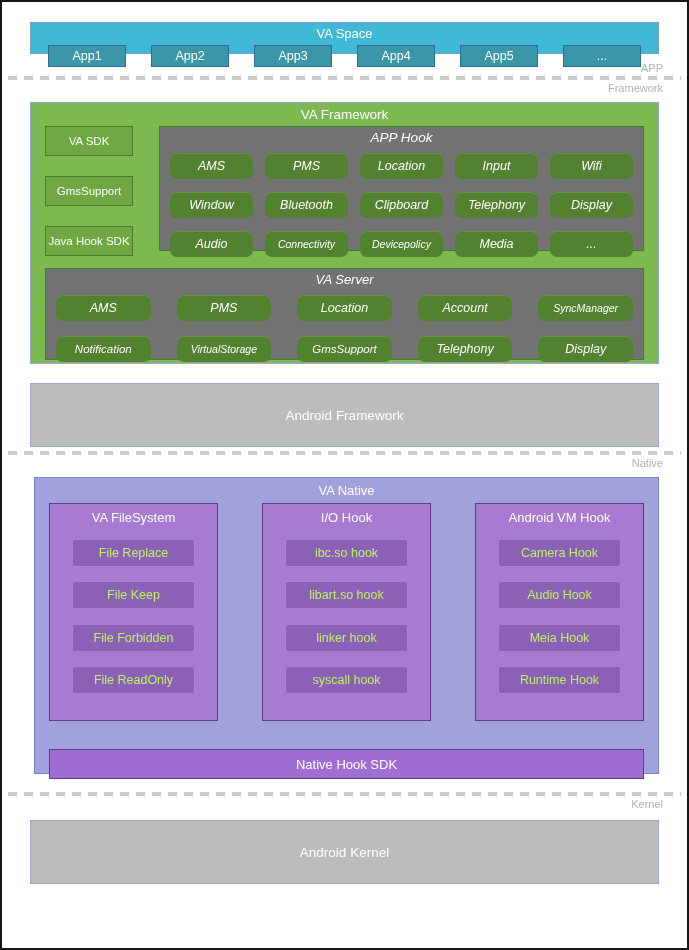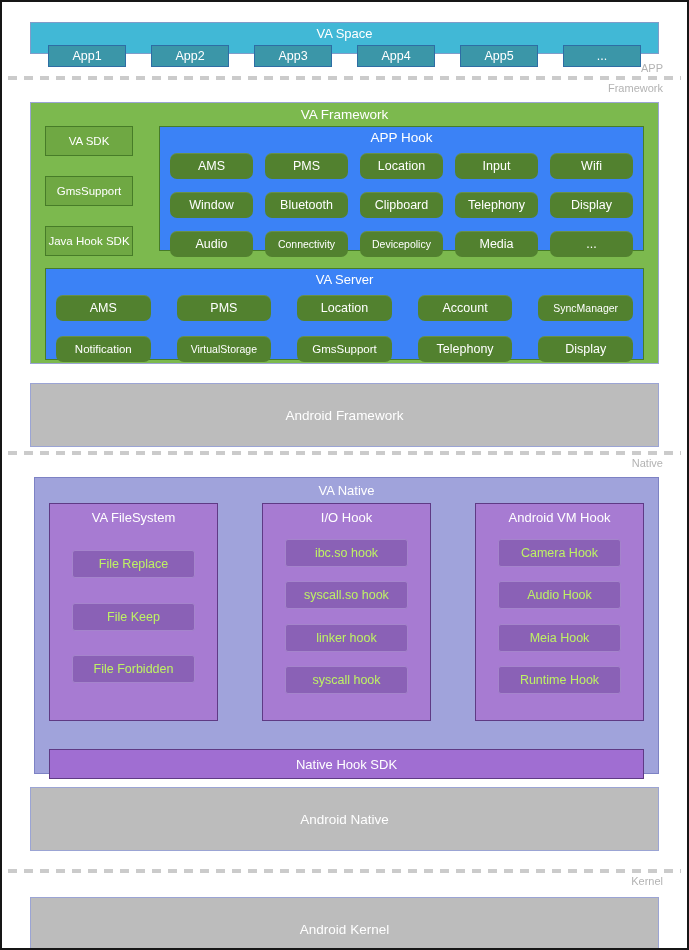--- a/index.html
+++ b/index.html
@@ -44,21 +44,21 @@
   .section-title { color:#fff; font-size:13.5px; text-align:center; }
   .fw-body { display:flex; gap:26px; margin-top:4px; height:130px; }
   .fw-left { width:88px; display:flex; flex-direction:column; justify-content:space-between; }
   .side-box {
     min-height:30px; box-sizing:border-box; padding:2px;
     background:#6fa843; border:1.5px solid #477c28;
     color:#fff; font-size:11.5px; text-align:center;
     display:flex; align-items:center; justify-content:center;
   }
   .green-container {
-    background:#3b82f6; border:1.5px solid #477c28; box-sizing:border-box;
+    background:#737373; border:1.5px solid #477c28; box-sizing:border-box;font-style:italic;
   }
   .app-hook { flex:1; height:125px; padding:3px 10px 0; }
   .hook-grid {
     display:grid; grid-template-columns:repeat(5,1fr);
     column-gap:12px; row-gap:13px; margin-top:8px;
   }
   .gchip {
     height:26px; background:#52812f; border-radius:7px;
     color:#fff; font-size:12.5px;
     display:flex; align-items:center; justify-content:center;
@@ -186,45 +186,45 @@
 
   <div class="va-native">
     <div class="section-title" style="font-size:13px">VA Native</div>
     <div class="native-cols">
       <div class="native-col">
         <div class="native-col-title">VA FileSystem</div>
         <div class="col-items">
           <div class="pchip">File Replace</div>
           <div class="pchip">File Keep</div>
           <div class="pchip">File Forbidden</div>
+          <div class="pchip">File ReadOnly</div>
         </div>
       </div>
       <div class="native-col">
         <div class="native-col-title">I/O Hook</div>
         <div class="col-items">
           <div class="pchip">ibc.so hook</div>
-          <div class="pchip">syscall.so hook</div>
+          <div class="pchip">libart.so hook</div>
           <div class="pchip">linker hook</div>
           <div class="pchip">syscall hook</div>
         </div>
       </div>
       <div class="native-col">
         <div class="native-col-title">Android VM Hook</div>
         <div class="col-items">
           <div class="pchip">Camera Hook</div>
           <div class="pchip">Audio Hook</div>
           <div class="pchip">Meia Hook</div>
           <div class="pchip">Runtime Hook</div>
         </div>
       </div>
     </div>
     <div class="sdk-bar">Native Hook SDK</div>
   </div>
 
-  <div class="gray-bar native">Android Native</div>
 
   <div class="divider-zone third">
     <div class="dash"></div>
     <div class="divider-label">Kernel</div>
   </div>
 
   <div class="gray-bar kernel">Android Kernel</div>
 
 </div>
 

